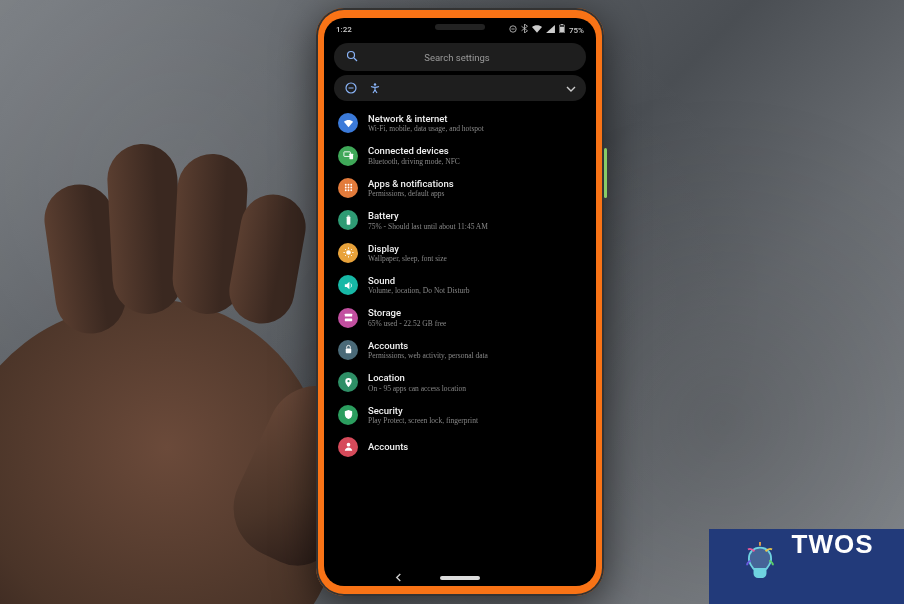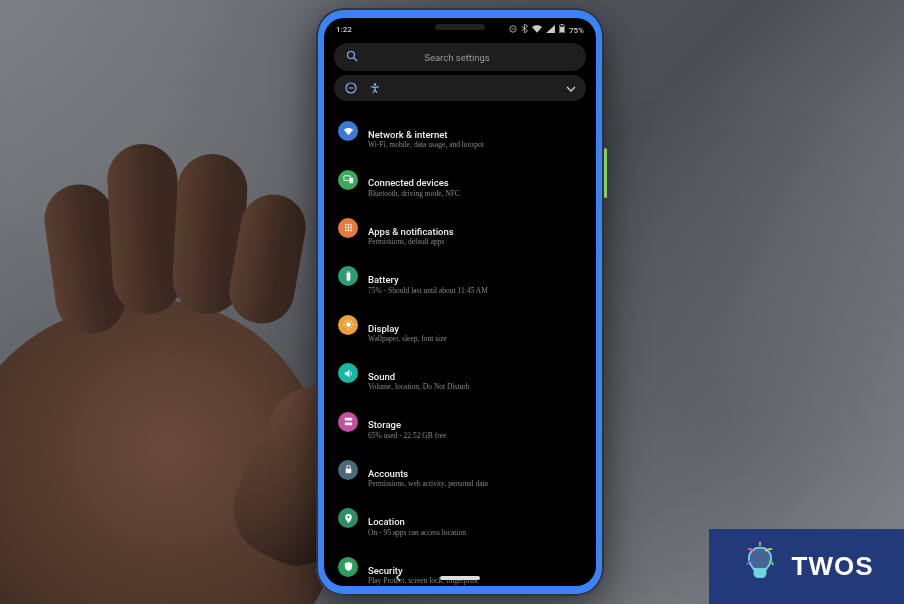--- a/index.html
+++ b/index.html
@@ -59,21 +59,21 @@
   .f3 { left: 175px; top: 50px; width: 70px; height: 160px; transform: rotate(3deg); }
   .f4 { left: 235px; top: 90px; width: 65px; height: 130px; transform: rotate(10deg); }
 
   
   .phone {
     position: absolute;
     left: 316px;
     top: 8px;
     width: 288px;
     height: 588px;
-    background: #3b82f6;
+    background: #f97316;
     border-radius: 28px;
     box-shadow: 0 10px 40px rgba(0,0,0,0.6), inset 0 0 0 2px #333;
     padding: 10px 8px;
   }
   .phone::before {
     content: "";
     position: absolute;
     right: -3px;
     top: 140px;
     width: 3px;
@@ -151,21 +151,21 @@
   }
   .row .ico {
     width: 20px; height: 20px;
     border-radius: 50%;
     display: flex;
     align-items: center;
     justify-content: center;
     flex-shrink: 0;
   }
   .row .ico svg { width: 11px; height: 11px; fill: #fff; }
-  .row .txt { display: flex; flex-direction: column; line-height: 1.2; margin-top: 16px; }
+  .row .txt { display: flex; flex-direction: column; line-height: 1.2; }
   .row .title { font-size: 9.5px; color: #f0f0f0; font-weight: 500; }
   .row .sub { font-size: 7.5px; color: #888; font-family: Liberation Serif, serif; }
 
   .nav-bar {
     position: absolute;
     bottom: 4px;
     left: 0; right: 0;
     display: flex;
     justify-content: center;
     align-items: center;
@@ -186,21 +186,20 @@
 
   
   .logo-box {
     position: absolute;
     right: 0;
     bottom: 0;
     width: 195px;
     height: 75px;
     background: #223a7a;
     display: flex;
-    align-items: center;
     justify-content: center;
     gap: 12px;
   }
   .logo-bulb { display: flex; align-items: center; }
   .logo-text {
     color: #fff;
     font-weight: 800;
     font-size: 26px;
     letter-spacing: 1px;
     font-family: "Arial Black", sans-serif;

